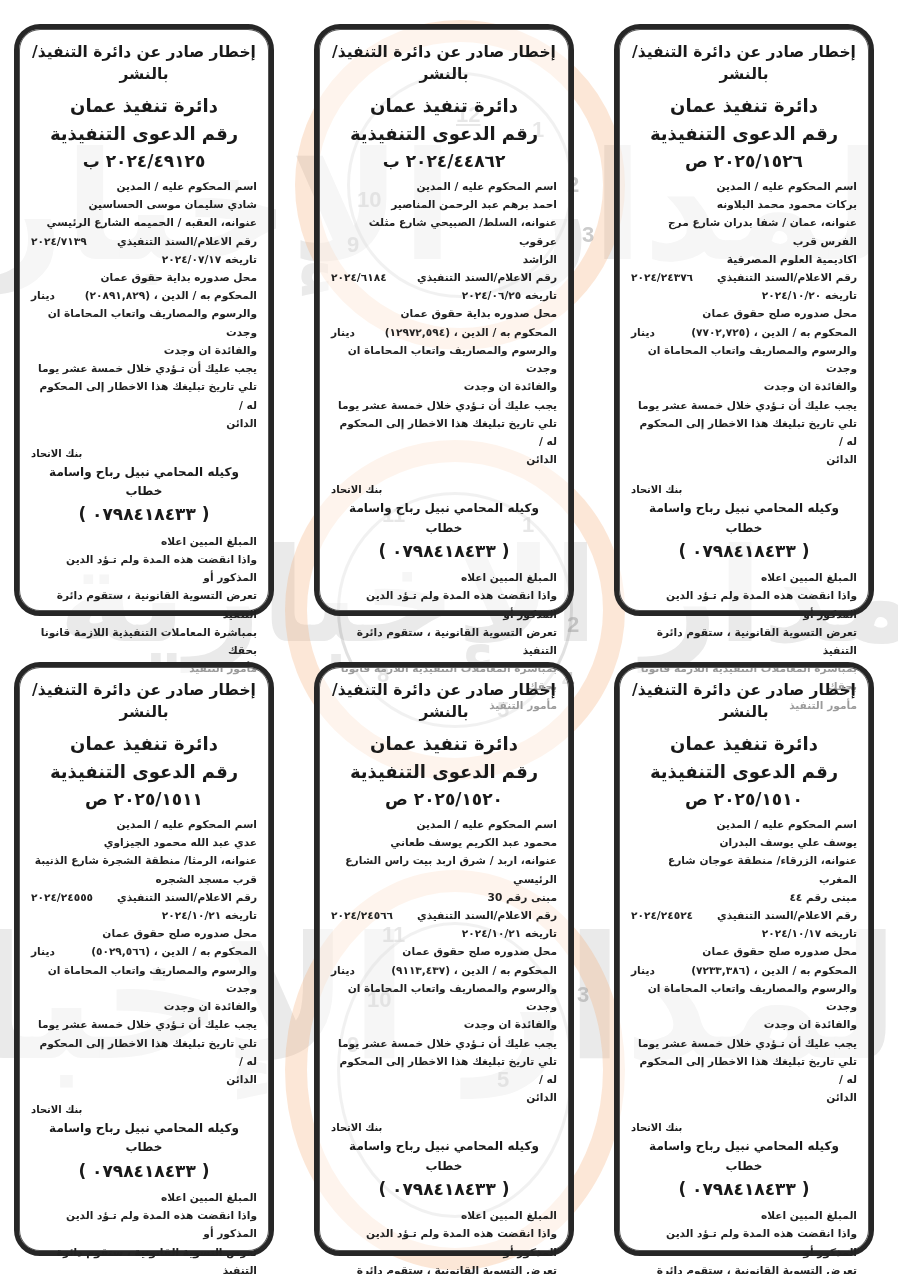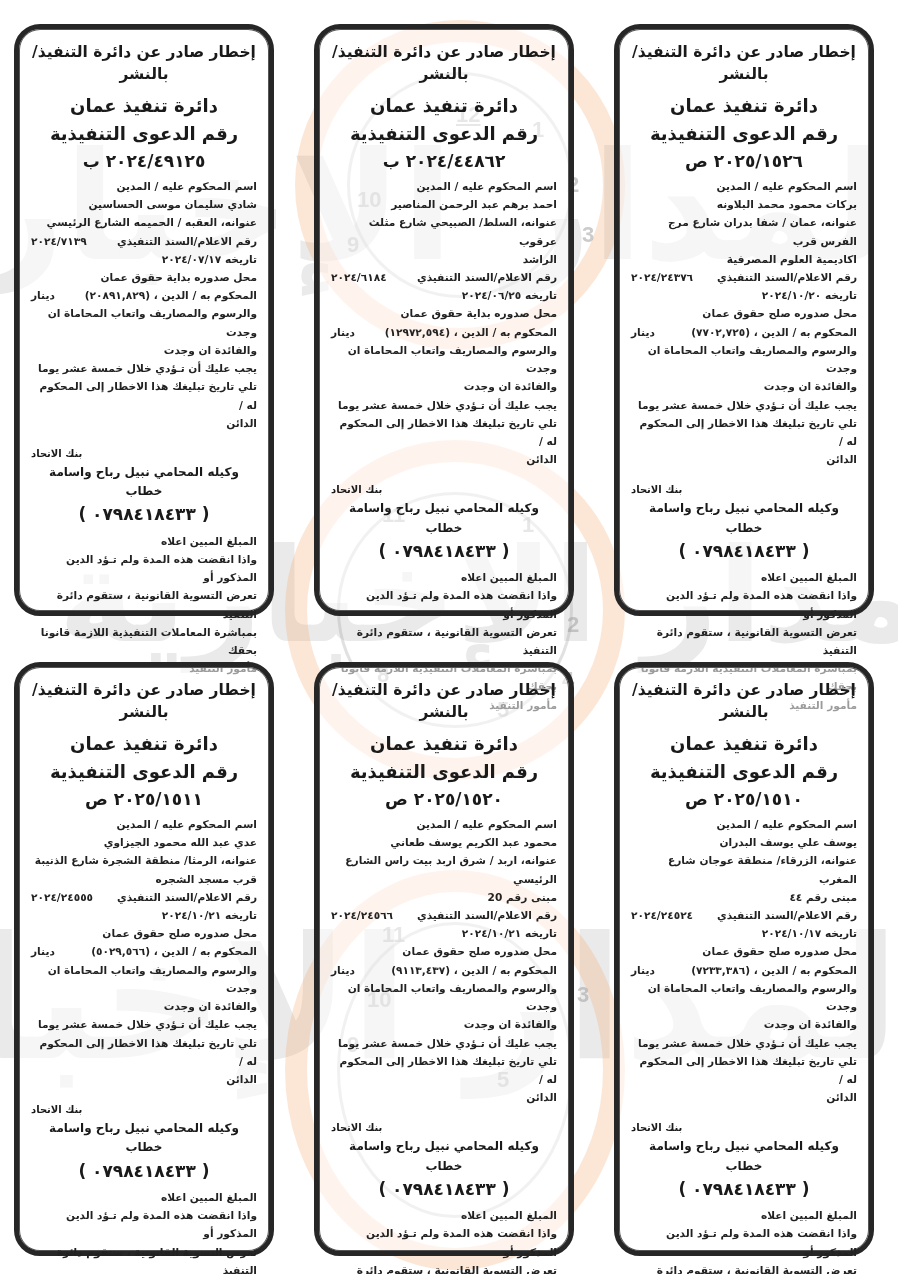--- a/index.html
+++ b/index.html
@@ -243,21 +243,21 @@
   </div>
 
   <div class="notice" style="left:314px; top:662px; height:594px;">
     <p class="n-title">إخطار صادر عن دائرة التنفيذ/ بالنشر</p>
     <p class="n-dept">دائرة تنفيذ عمان</p>
     <p class="n-claim-label">رقم الدعوى التنفيذية</p>
     <p class="n-claim-no">٢٠٢٥/١٥٢٠ ص</p>
     <p class="n-line">اسم المحكوم عليه / المدين</p>
     <p class="n-line">محمود عبد الكريم يوسف طعاني</p>
     <p class="n-line"><span>عنوانه، </span><span>اربد / شرق اربد بيت راس الشارع الرئيسي</span></p>
-    <p class="n-line">مبنى رقم 20</p>
+    <p class="n-line">مبنى رقم 30</p>
     <div class="n-row">
         <span>رقم الاعلام/السند التنفيذي</span>
         <span>٢٠٢٤/٢٤٥٦٦</span>
       </div>
     <p class="n-line"><span>تاريخه </span><span>٢٠٢٤/١٠/٢١</span></p>
     <p class="n-line"><span>محل صدوره </span><span>صلح حقوق عمان</span></p>
     <div class="n-row">
         <span><span>المحكوم به / الدين ، </span><span>(٩١١٣,٤٣٧)</span></span>
         <span>دينار</span>
       </div>

